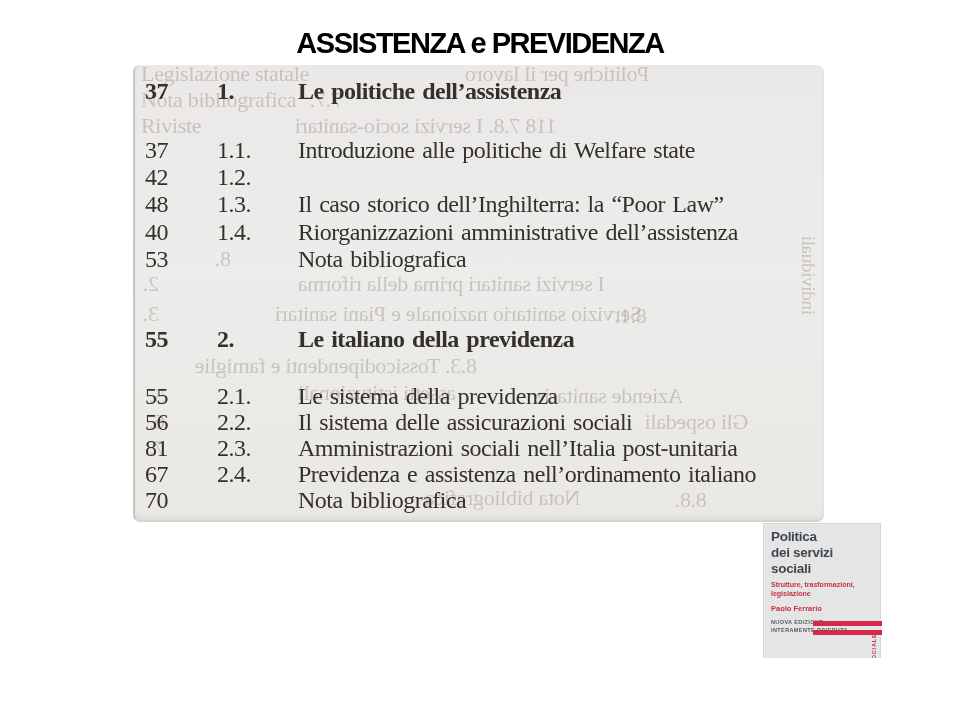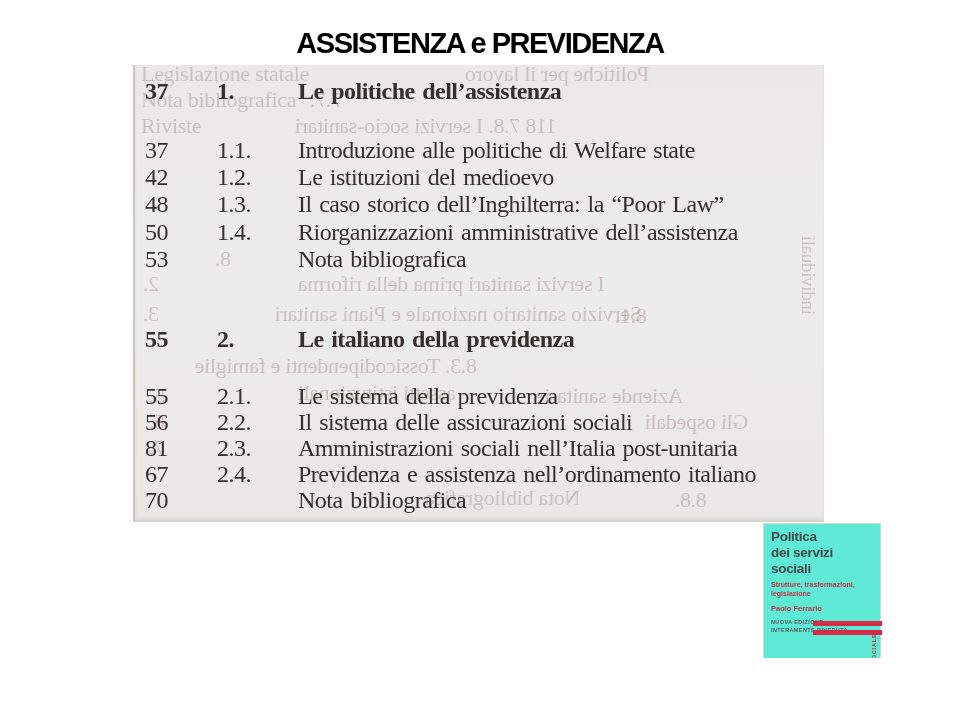--- a/index.html
+++ b/index.html
@@ -12,21 +12,21 @@
     position:absolute;top:27px;left:0;width:100%;text-align:center;
     font-family:"Liberation Sans",sans-serif;font-weight:bold;font-size:29px;
     letter-spacing:-1.5px;color:#000000;white-space:nowrap;
   }
   
   .scan{
     position:absolute;left:133px;top:65px;width:689px;height:455px;
     background:linear-gradient(180deg,#eae9e7 0%,#ececea 45%,#e9e8e5 100%);
     border-left:2px solid #c9c6c2;border-bottom:2px solid #d6d4d0;
     box-shadow:inset 0 -3px 4px rgba(0,0,0,0.05);
-    font-family:"Liberation Serif",serif;color:#35302b;
+    font-family:"Liberation Serif",serif;color:#35302b;border-radius:7px;
   }
   .trow{position:absolute;left:0;right:0;height:27px;font-size:24px;letter-spacing:-0.5px;word-spacing:2px;white-space:nowrap;}
   .trow .pg{position:absolute;left:10px;width:50px;}
   .trow .num{position:absolute;left:82px;}
   .trow .ttl{position:absolute;left:163px;}
   .trow.bold{font-weight:bold;}
   .r0{top:13px}.r1{top:72px}.r2{top:99px}.r3{top:126px}.r4{top:154px}.r5{top:181px}
   .r6{top:261px}.r7{top:318px}.r8{top:344px}.r9{top:370px}.r10{top:396px}.r11{top:422px}
   
   .bt{
@@ -38,21 +38,21 @@
   .b3{left:330px;top:-4px}.b4{left:175px;top:22px}.b5{left:160px;top:48px}
   .b6{left:80px;top:181px}.b7{left:8px;top:206px}.b8{left:163px;top:206px}
   .b9{left:8px;top:236px}.b10{left:140px;top:236px}.b11{left:480px;top:238px}
   .b12{left:60px;top:288px}.b13{left:163px;top:315px}.b14{left:400px;top:318px}
   .b15{left:510px;top:344px}.b16{left:14px;top:318px}.b17{left:14px;top:344px}
   .b18{left:14px;top:370px}.b19{left:290px;top:420px}.b20{left:540px;top:422px}
   .b21{left:684px;top:250px;transform:rotate(90deg) scaleX(-1);transform-origin:left top;font-size:19px;}
   
   .cover{
     position:absolute;left:763px;top:523px;width:118px;height:172px;
-    background:#5eead4;border:1px solid #d9d6cf;box-sizing:border-box;
+    background:#e5e5e5;border:1px solid #d9d6cf;box-sizing:border-box;
     font-family:"Liberation Sans",sans-serif;
   }
   .cover-title{position:absolute;left:7px;top:5px;font-size:13.5px;line-height:16px;
     font-weight:600;color:#3f4850;letter-spacing:-0.3px;}
   .cover-subtitle{position:absolute;left:7px;top:56px;font-size:7px;line-height:9px;
     color:#c63049;font-weight:600;}
   .cover-author{position:absolute;left:7px;top:80px;font-size:7.5px;color:#c63049;font-weight:bold;}
   .cover-edition{position:absolute;left:7px;top:94px;font-size:5.5px;line-height:8px;
     color:#555a5e;font-weight:bold;letter-spacing:.4px;}
   .stripe{position:absolute;left:49px;width:69px;height:5px;background:#d5294a;}
@@ -111,29 +111,28 @@
       <span class="ttl">Le politiche dell’assistenza</span>
     </div>
     <div class="trow r1">
       <span class="pg">37</span>
       <span class="num">1.1.</span>
       <span class="ttl">Introduzione alle politiche di Welfare state</span>
     </div>
     <div class="trow r2">
       <span class="pg">42</span>
       <span class="num">1.2.</span>
-      <span class="ttl">Le istituzioni del medioevo</span>
     </div>
     <div class="trow r3">
       <span class="pg">48</span>
       <span class="num">1.3.</span>
       <span class="ttl">Il caso storico dell’Inghilterra: la “Poor Law”</span>
     </div>
     <div class="trow r4">
-      <span class="pg">50</span>
+      <span class="pg">40</span>
       <span class="num">1.4.</span>
       <span class="ttl">Riorganizzazioni amministrative dell’assistenza</span>
     </div>
     <div class="trow r5">
       <span class="pg">53</span>
       <span class="num"></span>
       <span class="ttl">Nota bibliografica</span>
     </div>
 
     <div class="trow bold r6">

